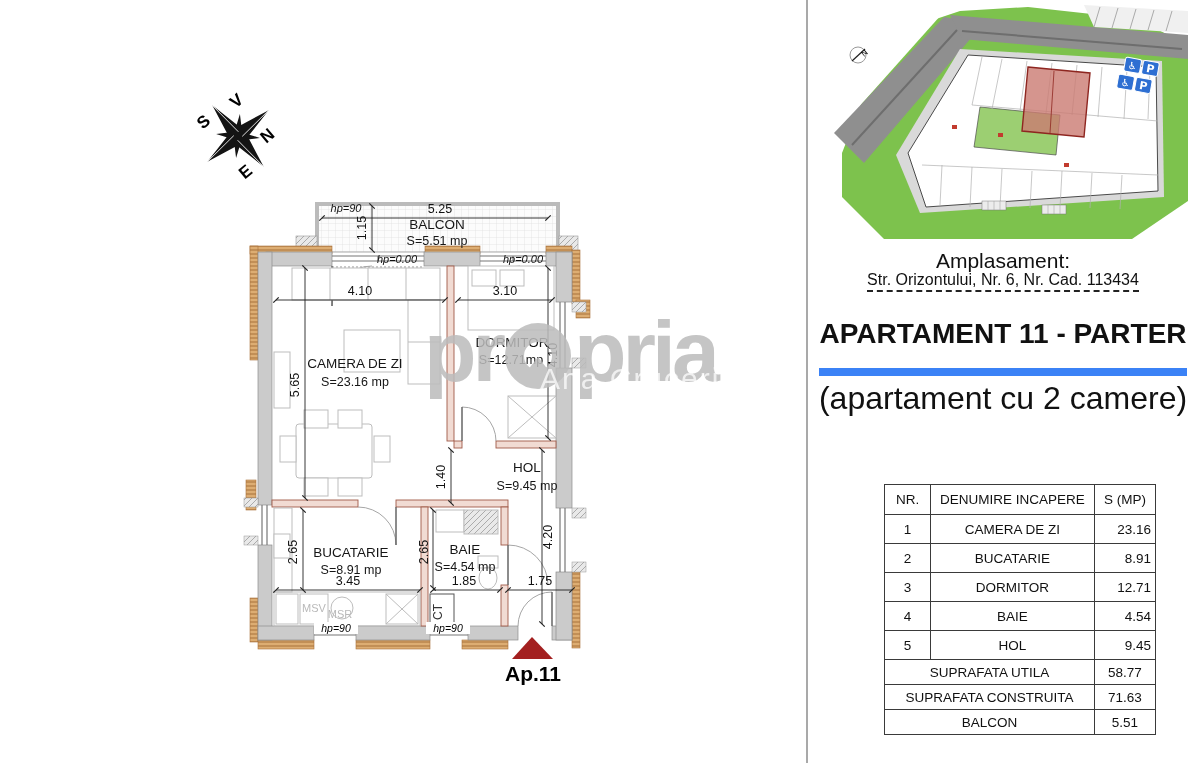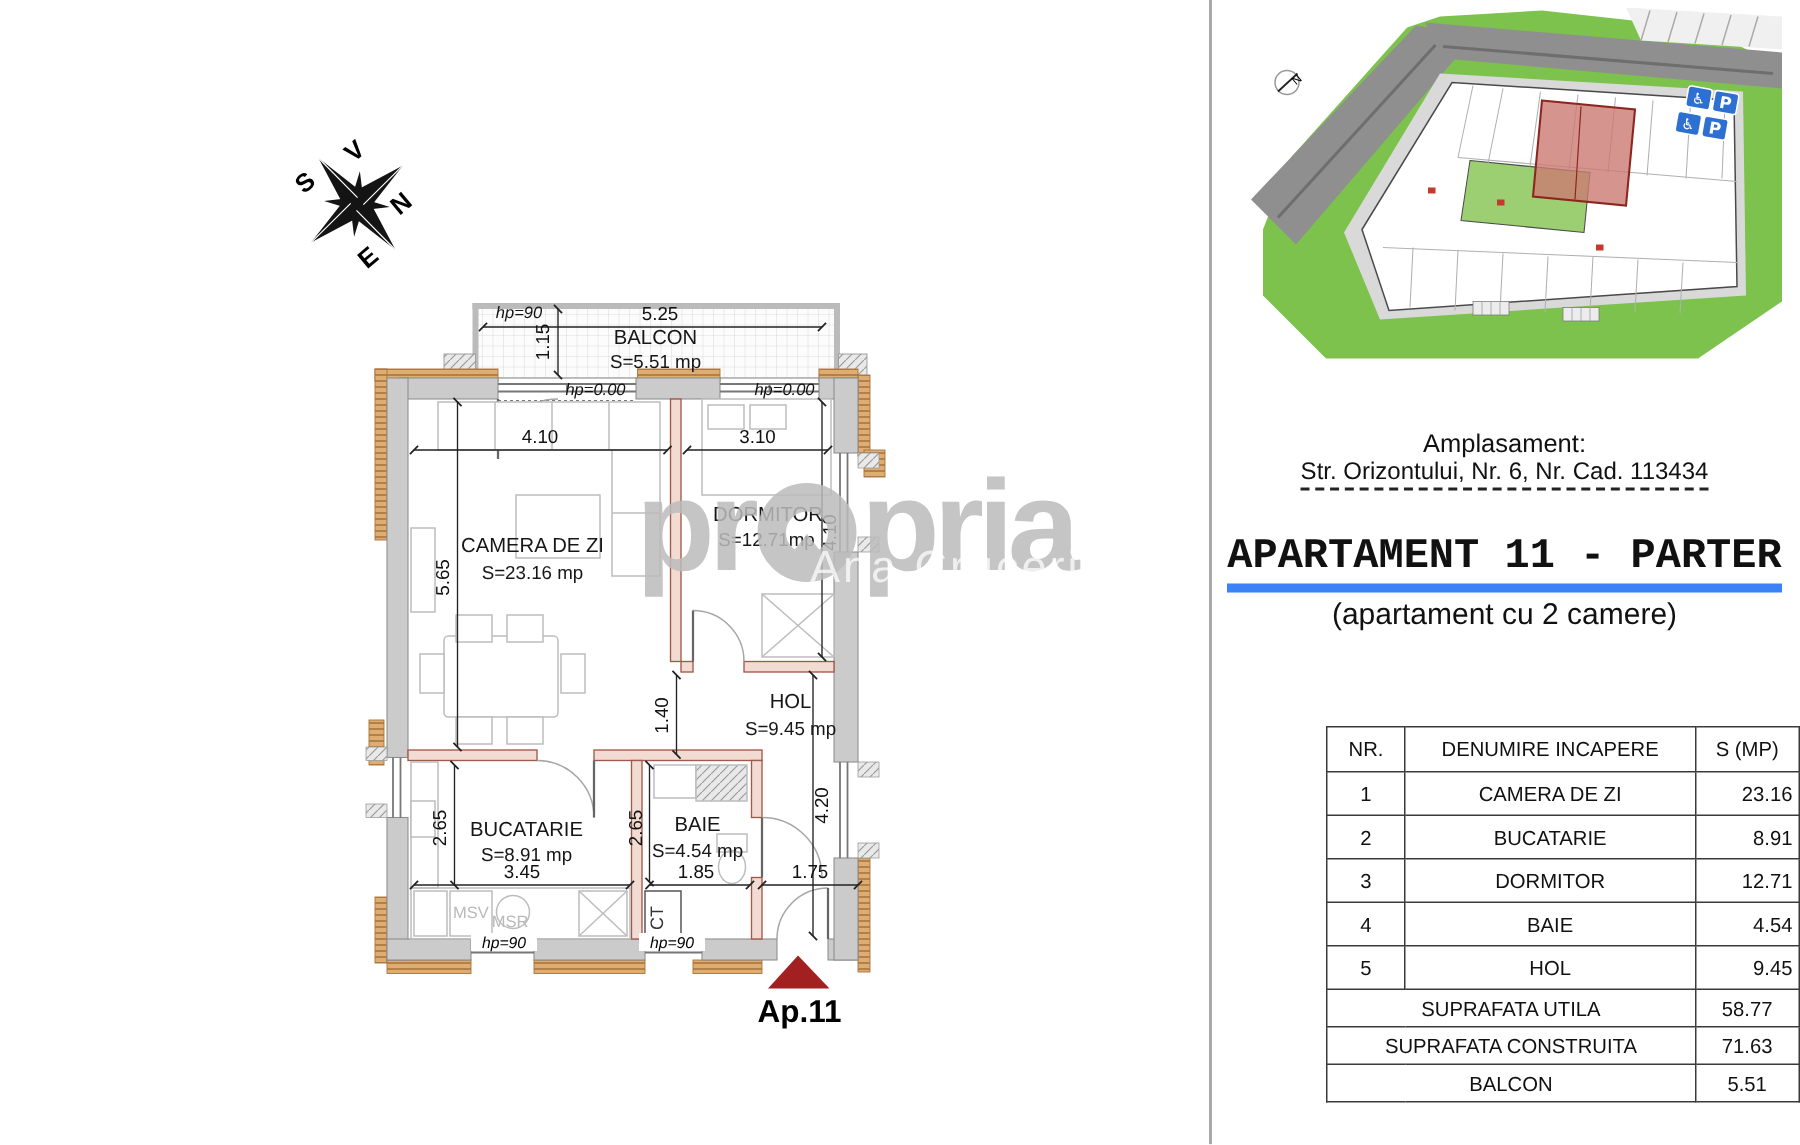--- a/index.html
+++ b/index.html
@@ -17,27 +17,27 @@
   .wm-agent{position:absolute;left:540px;top:362px;z-index:3;font-size:30px;color:rgba(255,255,255,.72);
             letter-spacing:2px;white-space:nowrap;text-align:center;}
   .wm-tag{position:absolute;left:492px;top:420px;z-index:2;font-size:21px;font-weight:bold;
           letter-spacing:13px;color:#c9c9c9;white-space:nowrap;}
   
   .right-panel{position:absolute;left:810px;top:0;width:390px;height:763px;}
   .site-svg{position:absolute;left:22px;top:5px;}
   .info{position:absolute;left:0;top:250px;width:386px;text-align:center;}
   .info .building{font-size:21px;font-weight:bold;letter-spacing:.5px;}
   .info .regime{font-size:38px;font-weight:bold;line-height:42px;}
-  .info .loc{font-size:17px;line-height:21px;margin-top:35px;}
+  .info .loc{font-size:21px;line-height:21px;}
   .info .loc-strong{font-size:16px;font-weight:normal;border-bottom:2px dashed #222;
                     display:inline-block;padding-bottom:1px;}
   .info .apt-title{margin-top:26px;font-size:28px;font-weight:bold;}
-  .info .apt-title span{border-bottom:6px solid #3b82f6;display:inline-block;padding-bottom:2px;font-family:Liberation Mono, monospace;}
-  .info .apt-sub{font-size:20px;margin-top:4px;}
-  table.areas{position:absolute;left:74px;top:484px;width:316px;border-collapse:collapse;
+  .info .apt-title span{border-bottom:8px solid #3b82f6;display:inline-block;padding-bottom:18px;}
+  .info .apt-sub{font-size:32px;margin-top:4px;}
+  table.areas{position:absolute;left:74px;top:484px;width:272px;border-collapse:collapse;
               font-size:13.5px;color:#111;padding-left:16px;}
   table.areas td{border:1px solid #3a3a3a;text-align:center;padding:0 4px;}
   table.areas tr.hdr td{height:29px;}
   table.areas tr.row td{height:28px;}
   table.areas tr.row td.val{text-align:right;padding-right:4px;}
   table.areas tr.sum td{height:24px;}
   .c-nr{width:40px;} .c-name{width:172px;} .c-val{width:56px;}
 </style>
 </head>
 <body>

